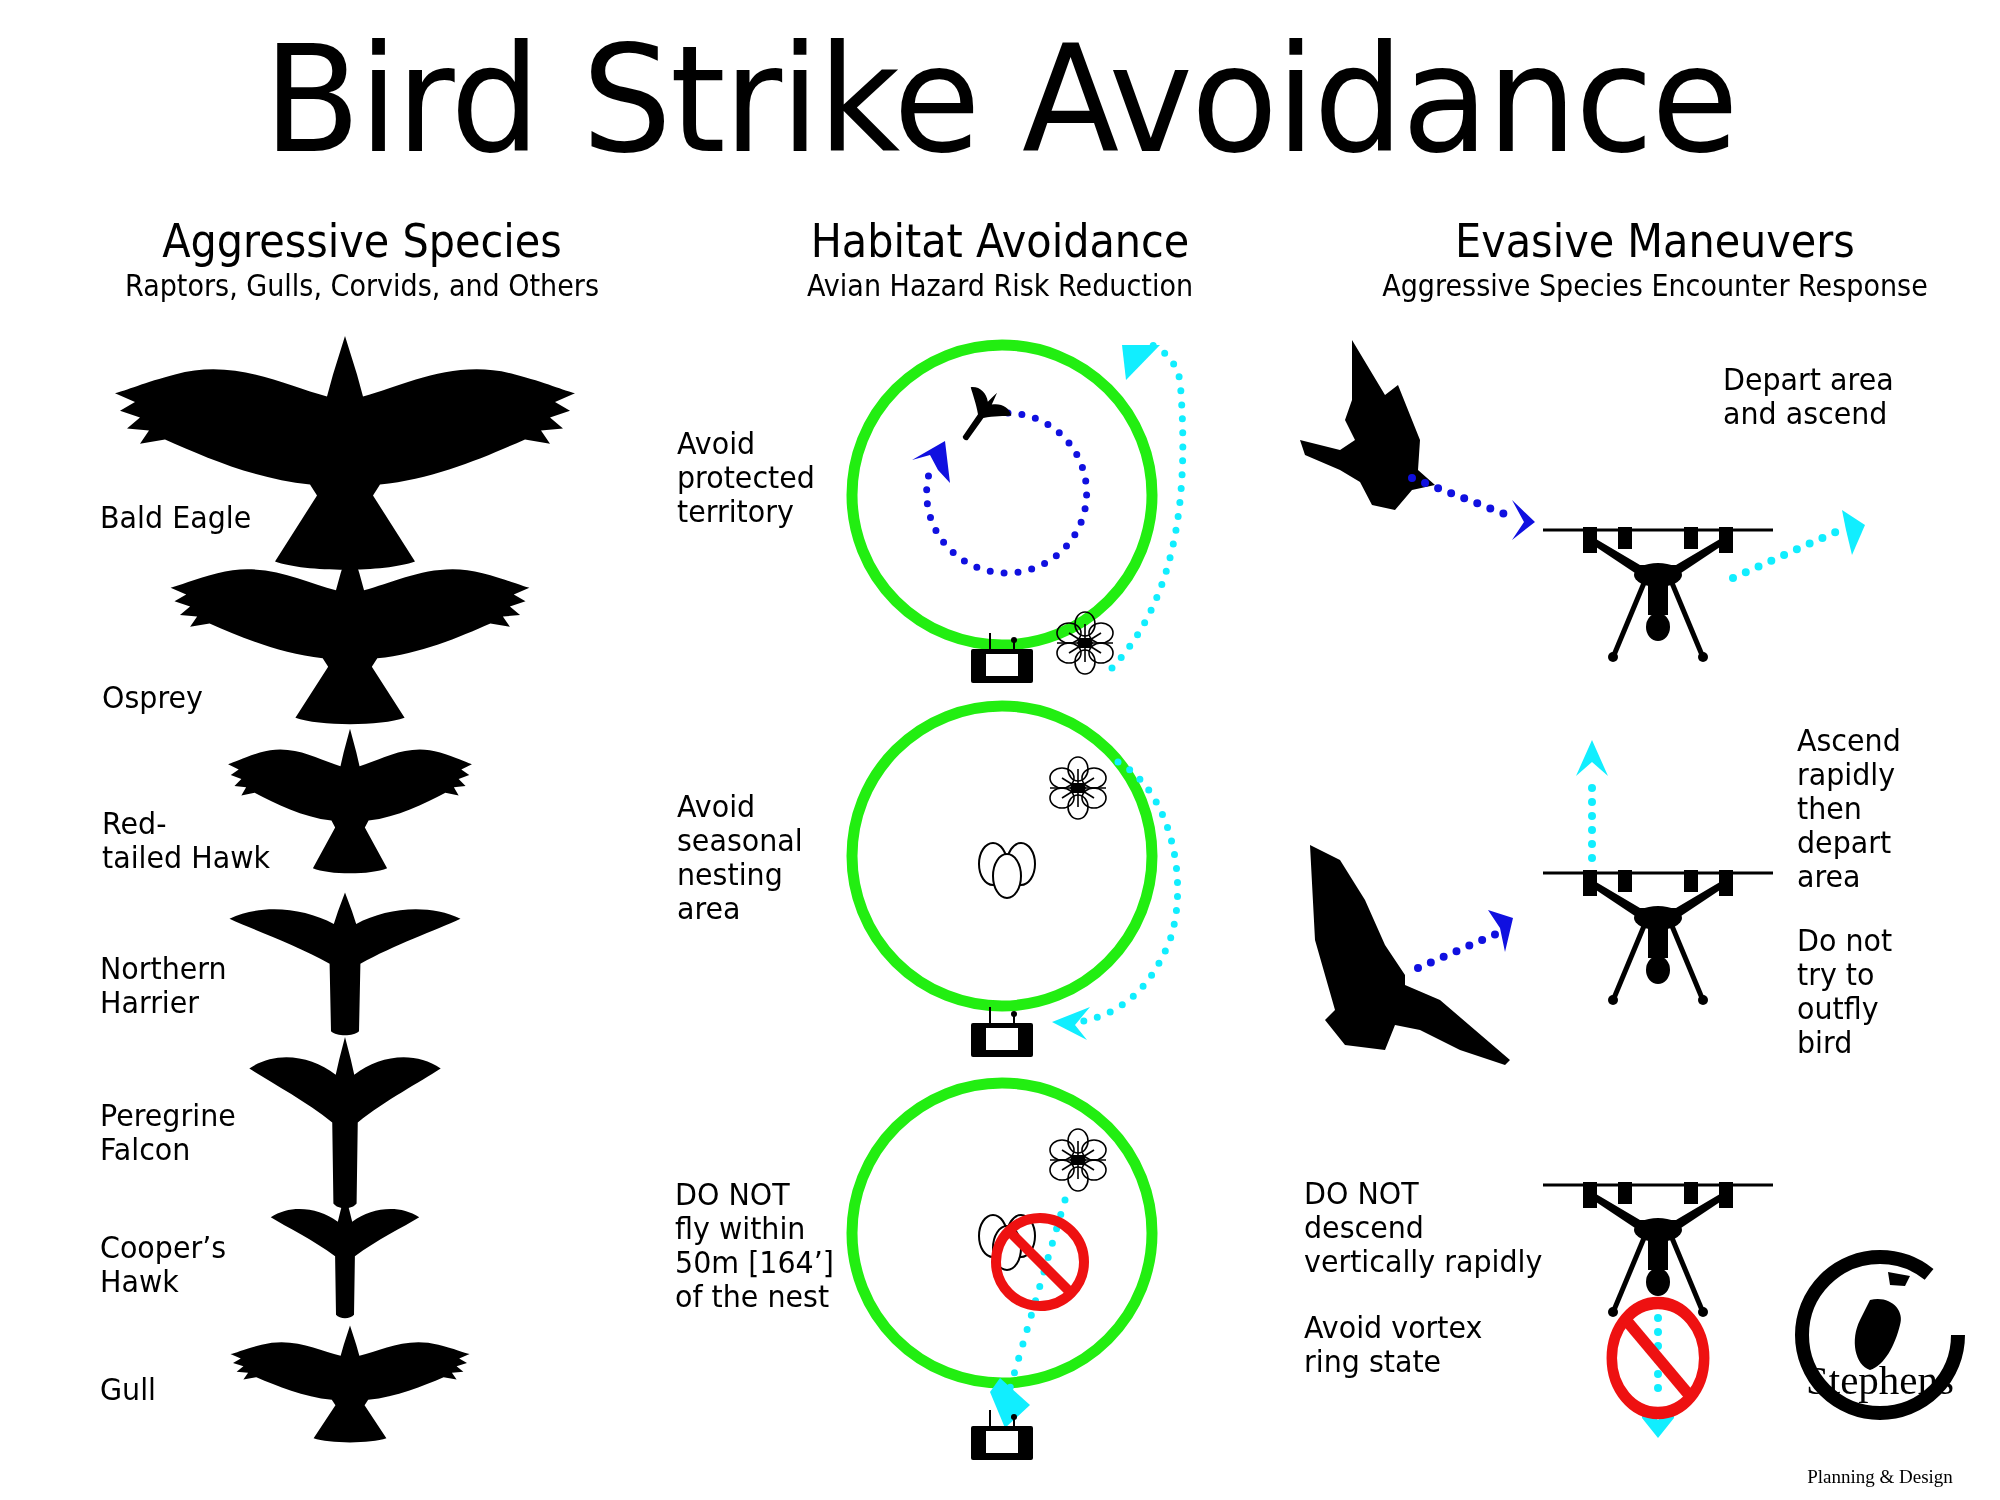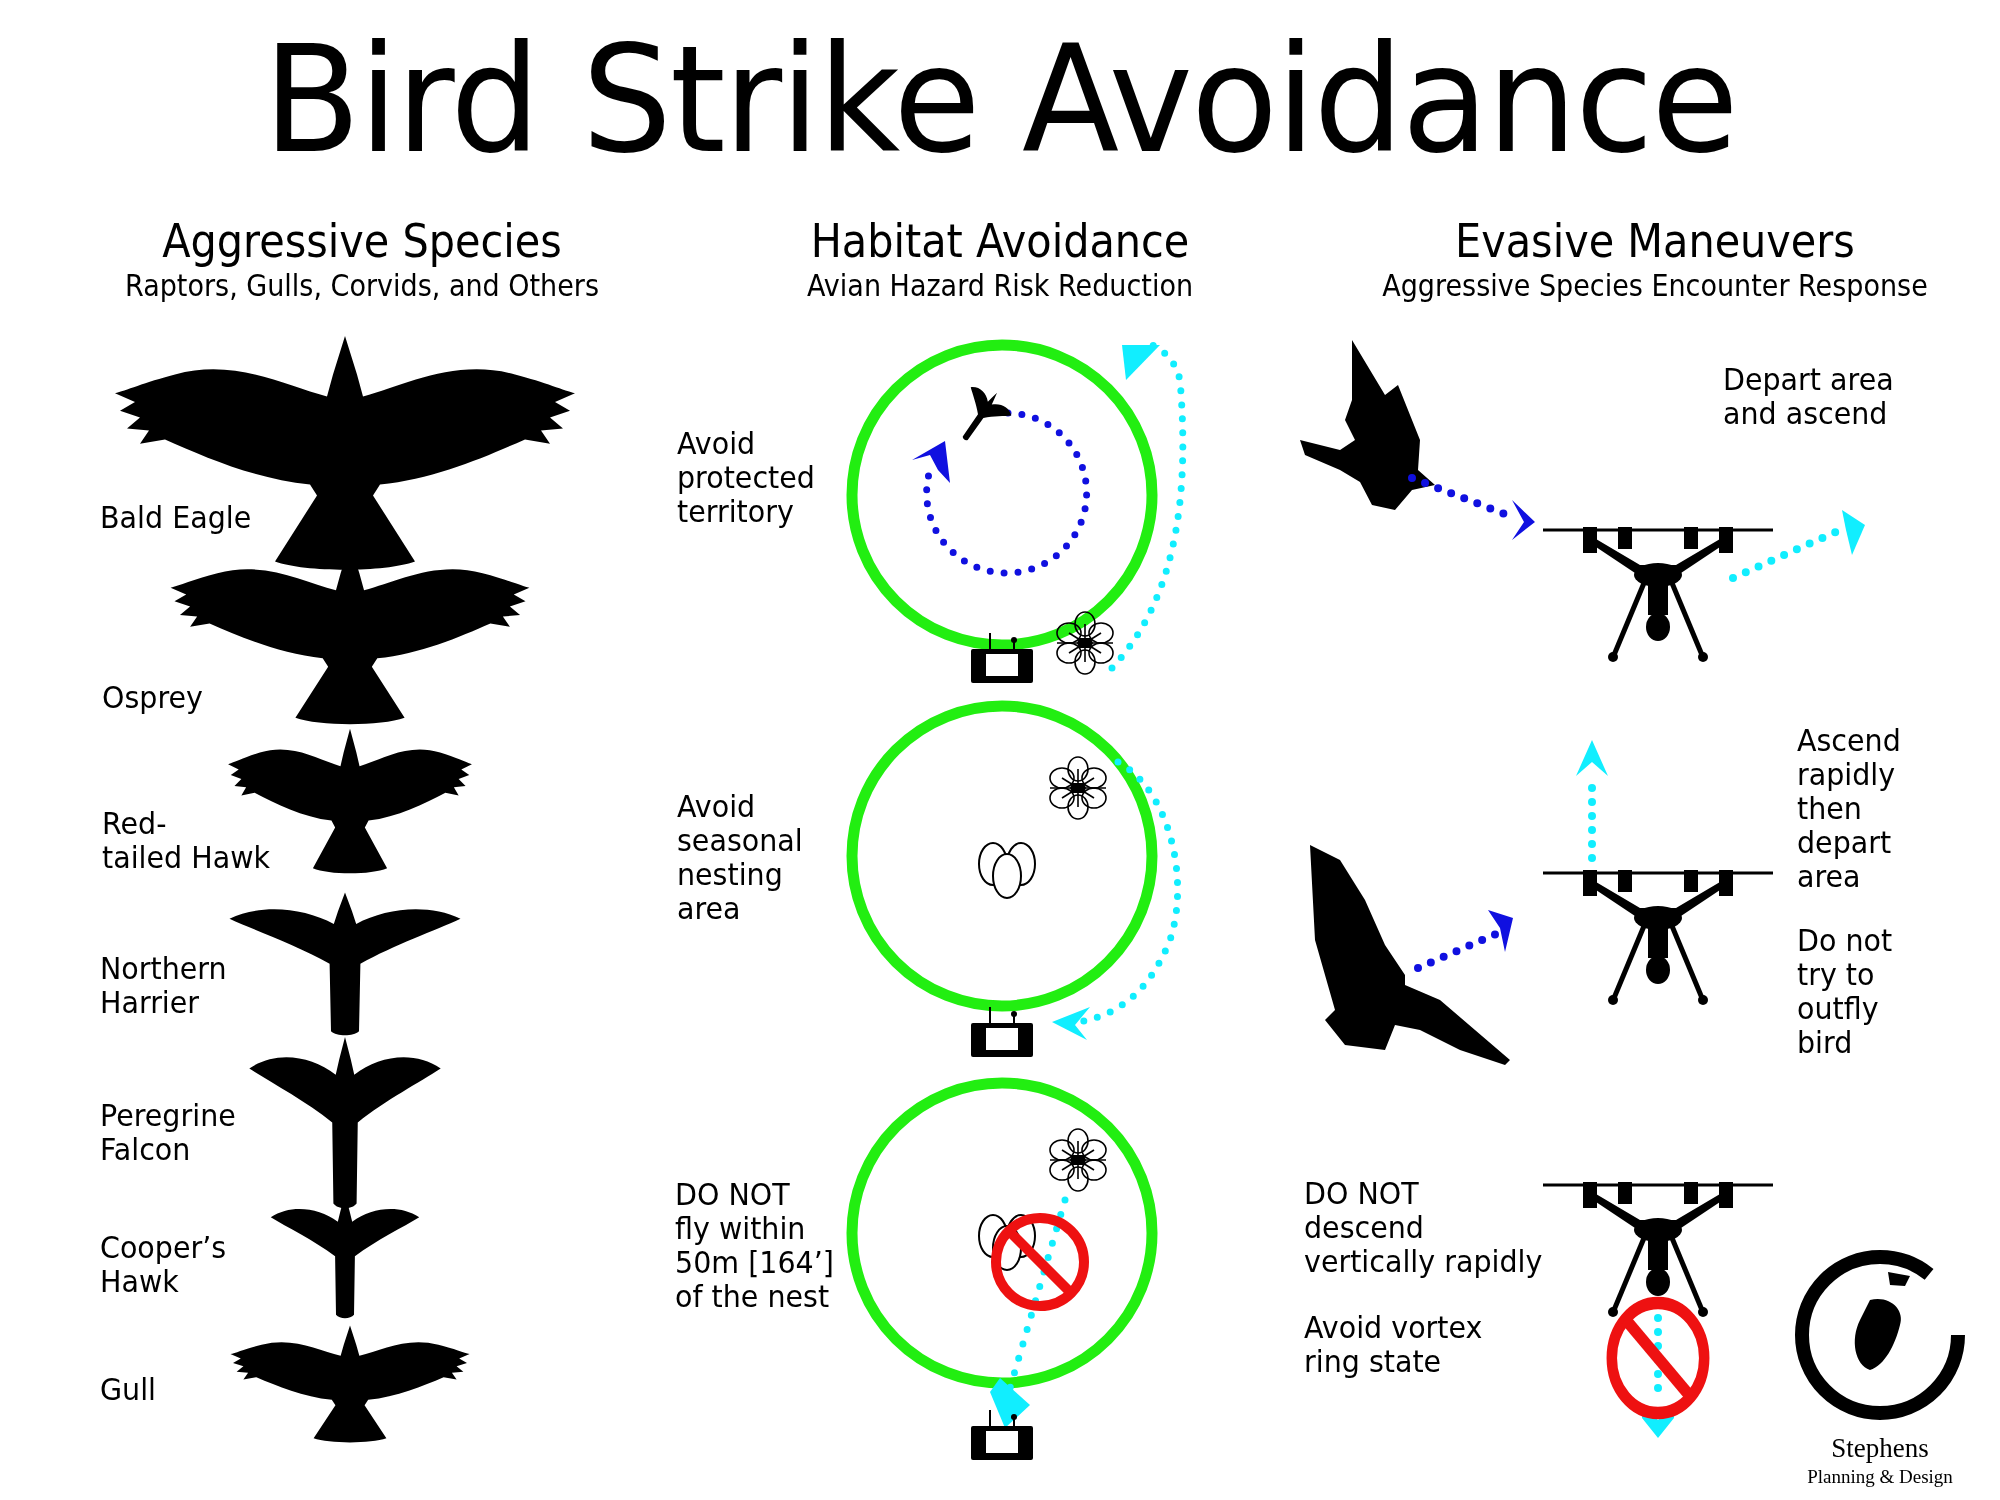--- a/index.html
+++ b/index.html
@@ -272,14 +272,14 @@
 <div class="note" style="left:1304px; top:1176px;">
   <div>DO NOT</div>
     <div>descend</div>
     <div>vertically rapidly</div>
 </div>
 <div class="note" style="left:1304px; top:1310px;">
   <div>Avoid vortex</div>
     <div>ring state</div>
 </div>
 
-<div class="logo-name" style="left:1780px; width:200px; top:1432px; font-size:27px; line-height:32px;">Stephens</div>
+<div class="logo-name" style="left:1780px; width:200px; top:1364px; font-size:41px; line-height:32px;">Stephens</div>
 <div class="logo-name" style="left:1760px; width:240px; top:1466px; font-size:19px; line-height:22px;">Planning &amp; Design</div>
 
 </body></html>

